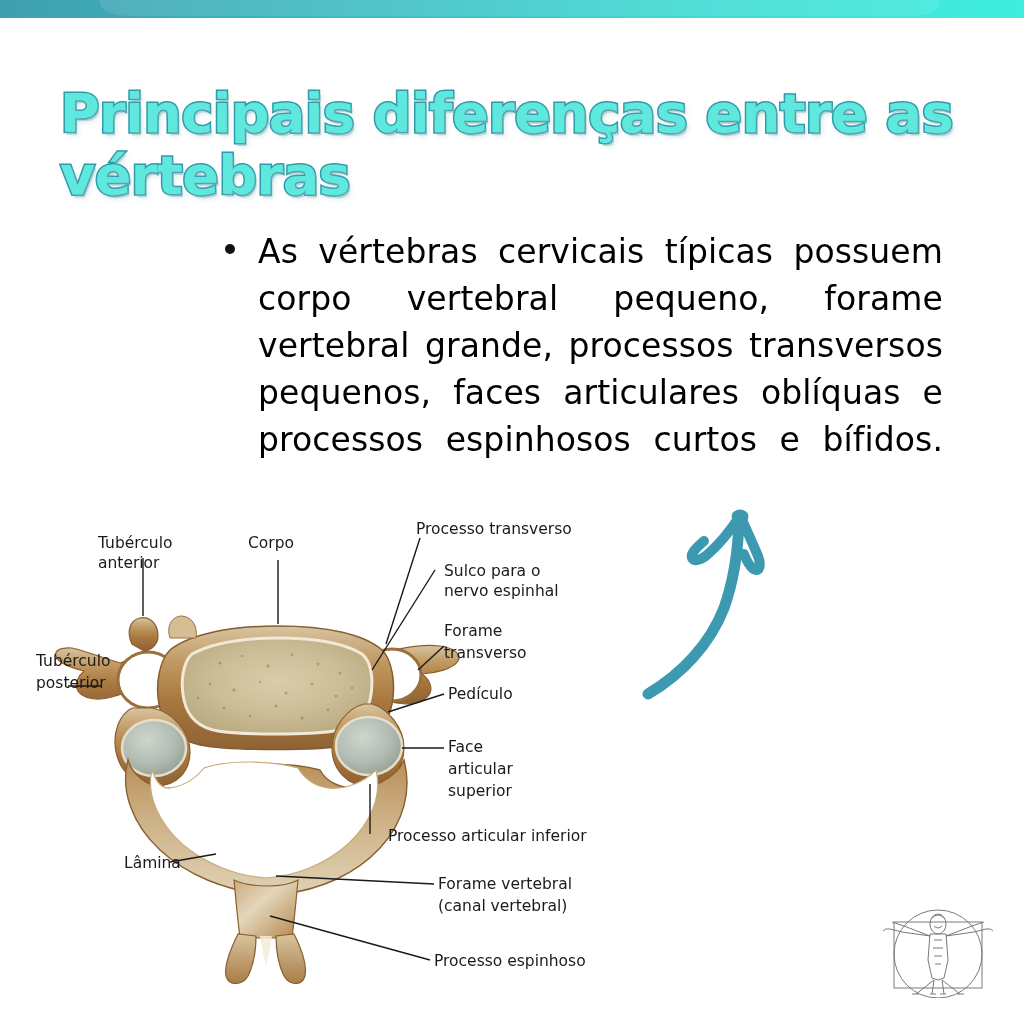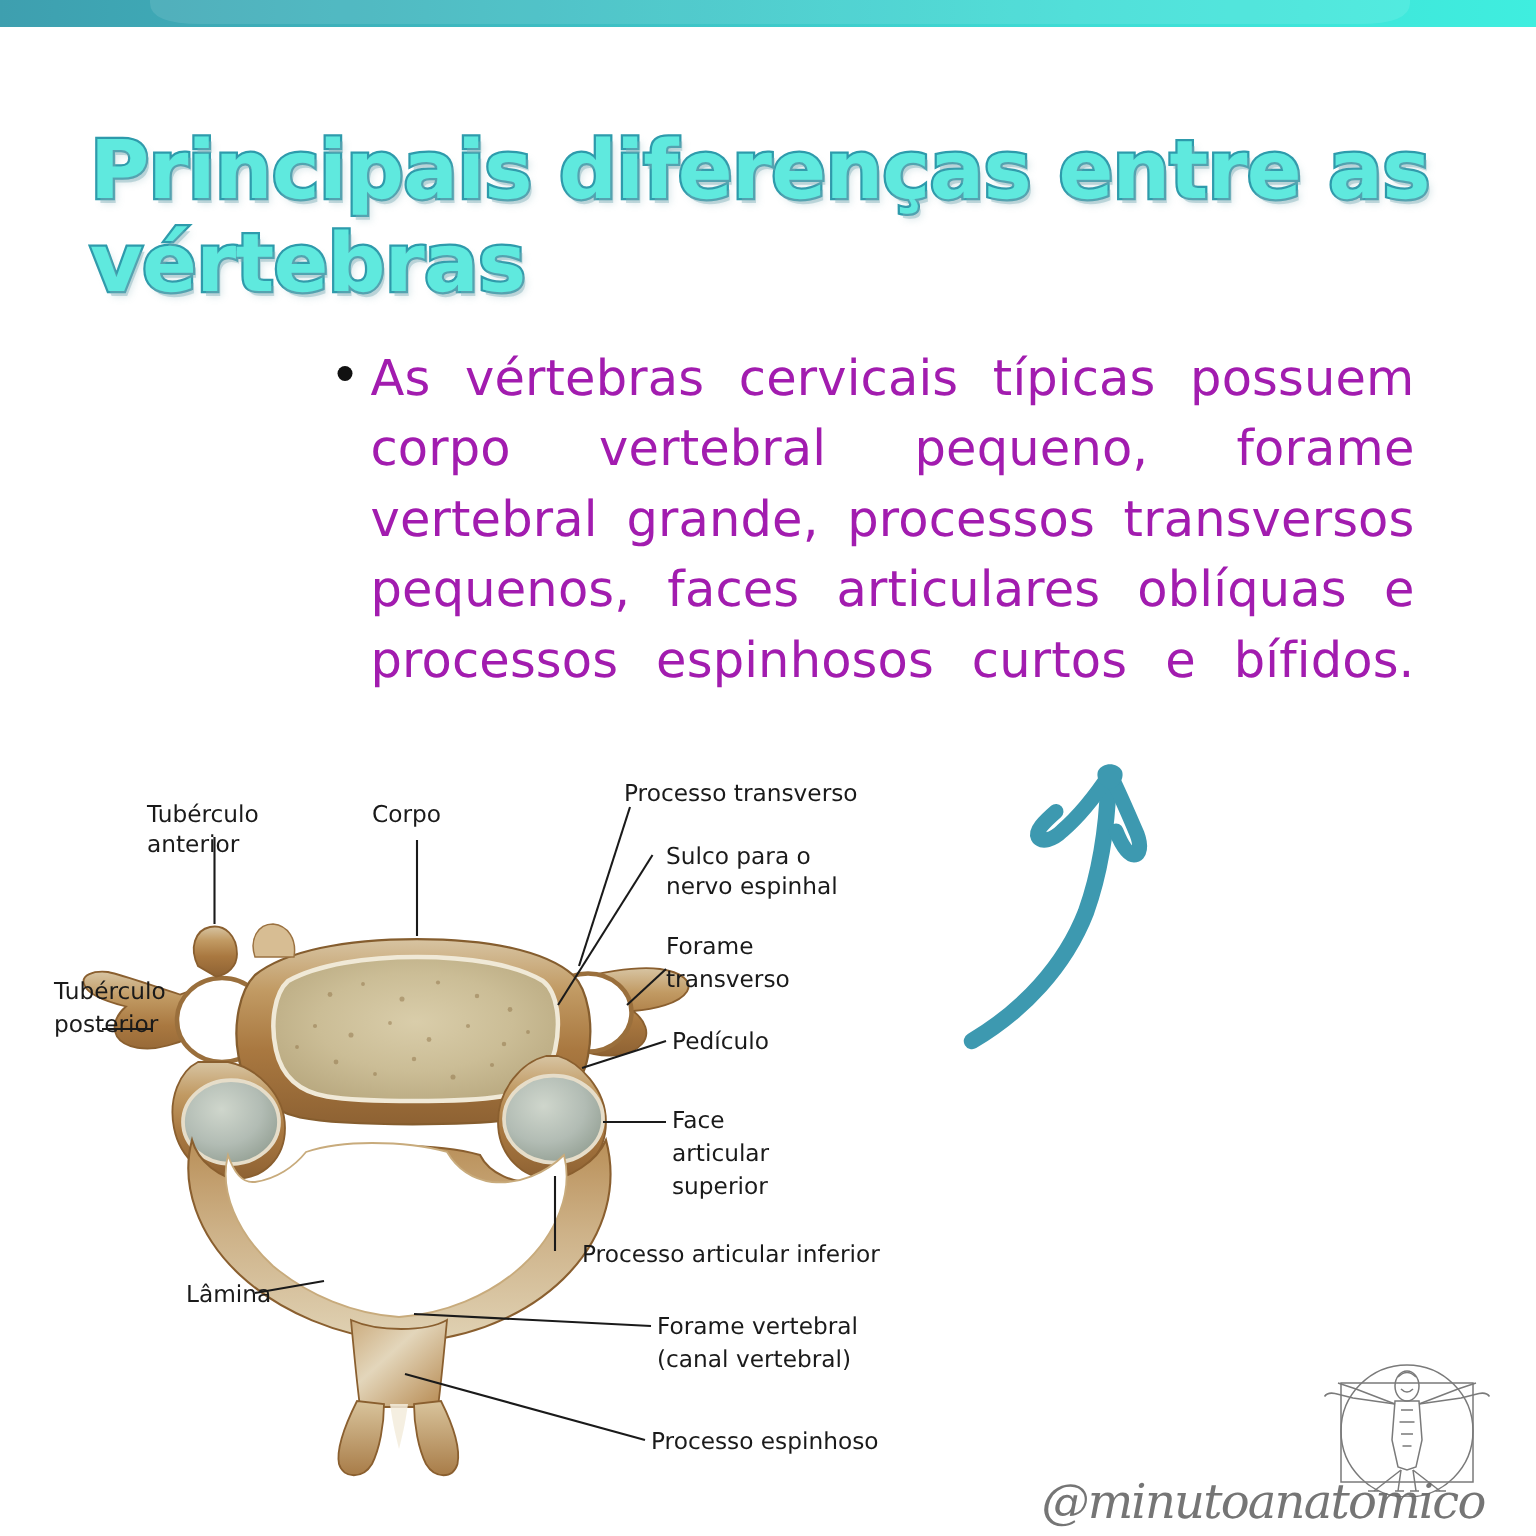--- a/index.html
+++ b/index.html
@@ -54,25 +54,25 @@
   }
   #body-bullet {
     position: absolute;
     left: 0px;
     top: 16px;
     width: 10px; height: 10px;
     border-radius: 50%;
     background: #111;
   }
   #body-text {
-    margin-left: 22px;
+    margin-left: 33px;
     font-family: "DejaVu Sans", sans-serif;
     font-size: 33px;
     line-height: 47px;
-    color: #a21caf;
+    color: #000000;
     text-align: justify;
     text-justify: inter-word;
     letter-spacing: 0.1px;
   }
   #body-text::after {
     content: "";
     display: inline-block;
     width: 100%;
   }
 
@@ -359,14 +359,13 @@
 
       <path d="M24,27 q-5,-1 -7,2 M120,27 q5,-1 7,2"></path>
 
       <path d="M68,78 L66,92 M76,78 L78,92"></path>
 
       <path d="M68,78 L50,92 M76,78 L94,92"></path>
 
       <path d="M64,92 h6 M74,92 h6 M46,92 h7 M91,92 h7"></path>
     </g>
   </svg>
-  <div id="watermark-handle">@minutoanatomico</div>
 </div>
 
 </body></html>

